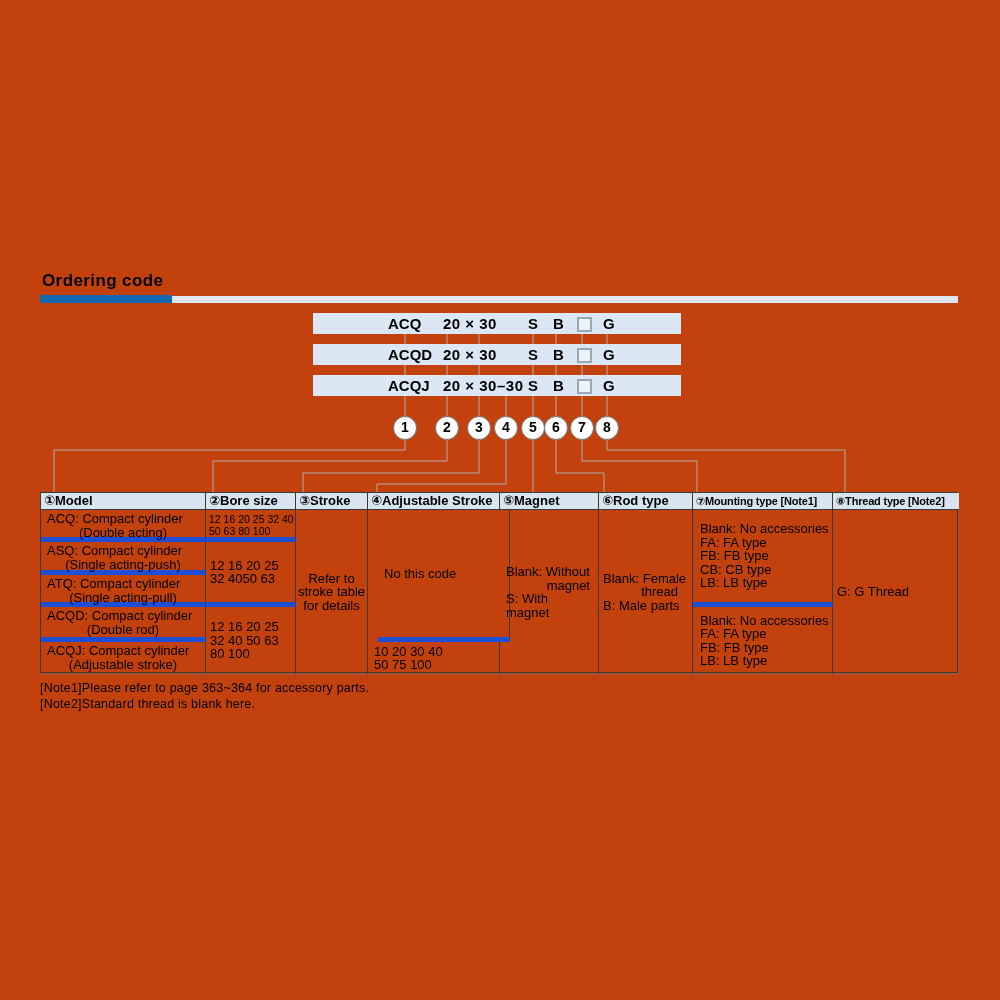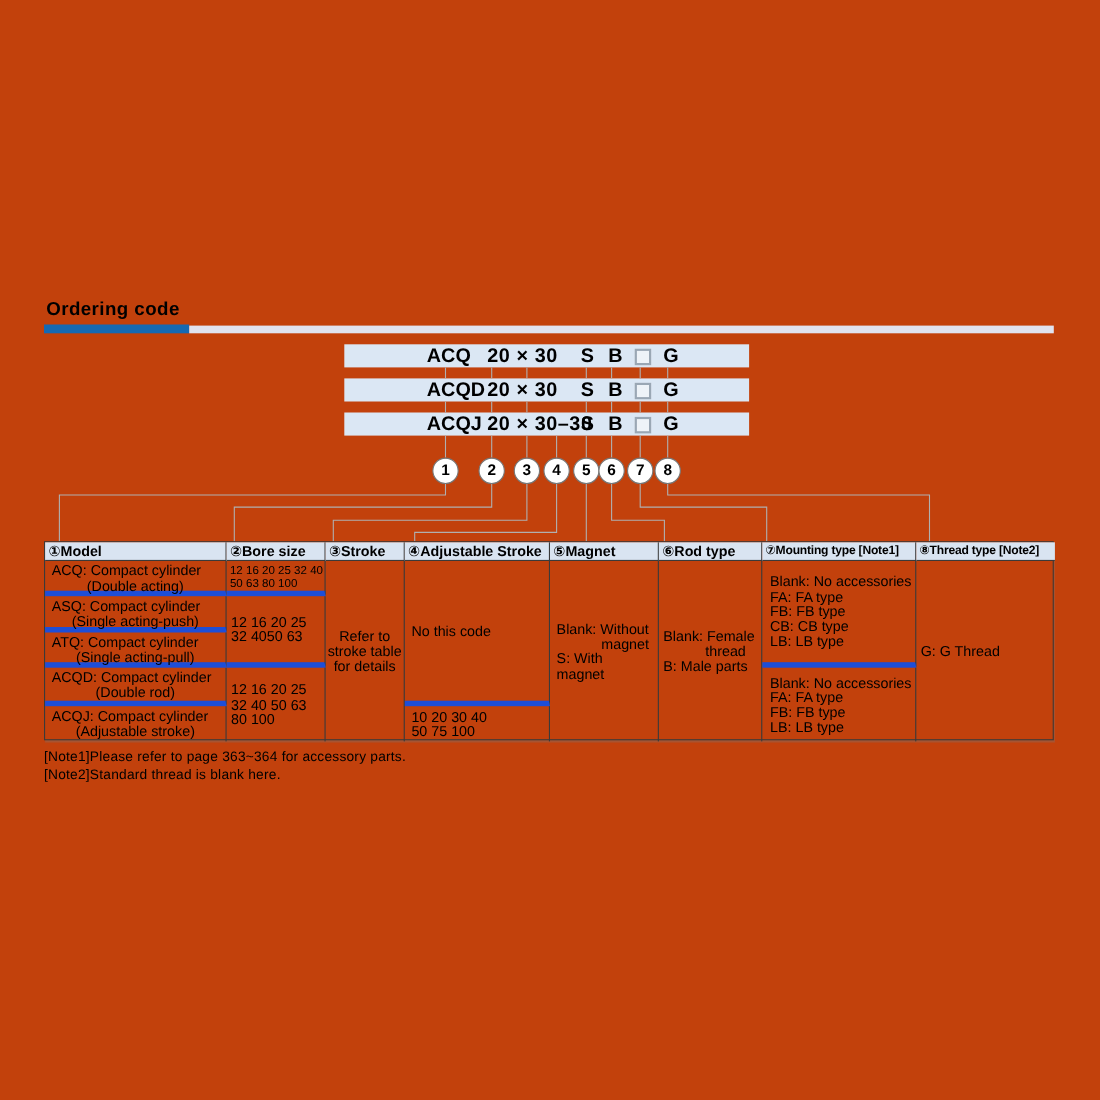--- a/index.html
+++ b/index.html
@@ -6,21 +6,21 @@
   .page{position:relative;width:1000px;height:1000px;background:#c2410c;overflow:hidden;
         font-family:"Liberation Sans","DejaVu Sans",sans-serif;color:#000;}
 
   
   .sec-title{position:absolute;left:42px;top:271px;font-size:17px;font-weight:bold;letter-spacing:.4px;}
   .rule-dark{position:absolute;left:40px;top:295px;width:132px;height:8px;background:#1569b3;}
   .rule-light{position:absolute;left:172px;top:296px;width:786px;height:7px;background:#e0e3f0;}
 
   
   .band{position:absolute;left:313px;width:368px;height:21px;background:#dbe7f4;
-        font-size:18px;font-weight:bold;line-height:21px;}
+        font-size:15px;font-weight:bold;line-height:21px;}
   .band span{position:absolute;white-space:nowrap;}
   .c-model{left:75px;}
   .c-bore{left:130px;letter-spacing:.5px;}
   .c-s{left:215px;}
   .c-b{left:240px;}
   .c-box{left:264px;top:4px;width:11px;height:11px;border:2px solid #9aa7b4;background:#eef3f8;}
   .c-g{left:290px;}
 
   
   .circle{position:absolute;top:416px;width:24px;height:24px;border:1.4px solid #777;border-radius:50%;
@@ -157,21 +157,21 @@
       <div>32 40 50 63</div>
       <div>80 100</div>
     </div>
 
     <div class="cell br vc ctr" style="left:255px;top:17px;width:72px;height:164px">
       <div>Refer to</div>
       <div>stroke table</div>
       <div>for details</div>
     </div>
 
-    <div class="cell br bb vc padl" style="left:327px;top:17px;width:132px;height:132px">
+    <div class="cell br bb vc padl" style="left:337px;top:17px;width:132px;height:132px">
       <div>No this code</div>
     </div>
     <div class="cell br vc padl" style="left:327px;top:149px;width:132px;height:32px">
       <div>10 20 30 40</div>
       <div>50 75 100</div>
     </div>
 
     <div class="cell br vc" style="left:459px;top:17px;width:99px;height:164px;padding:0 6px">
       <div>Blank: Without</div>
       <div class="alt-r" style="padding-right:2px">magnet</div>

